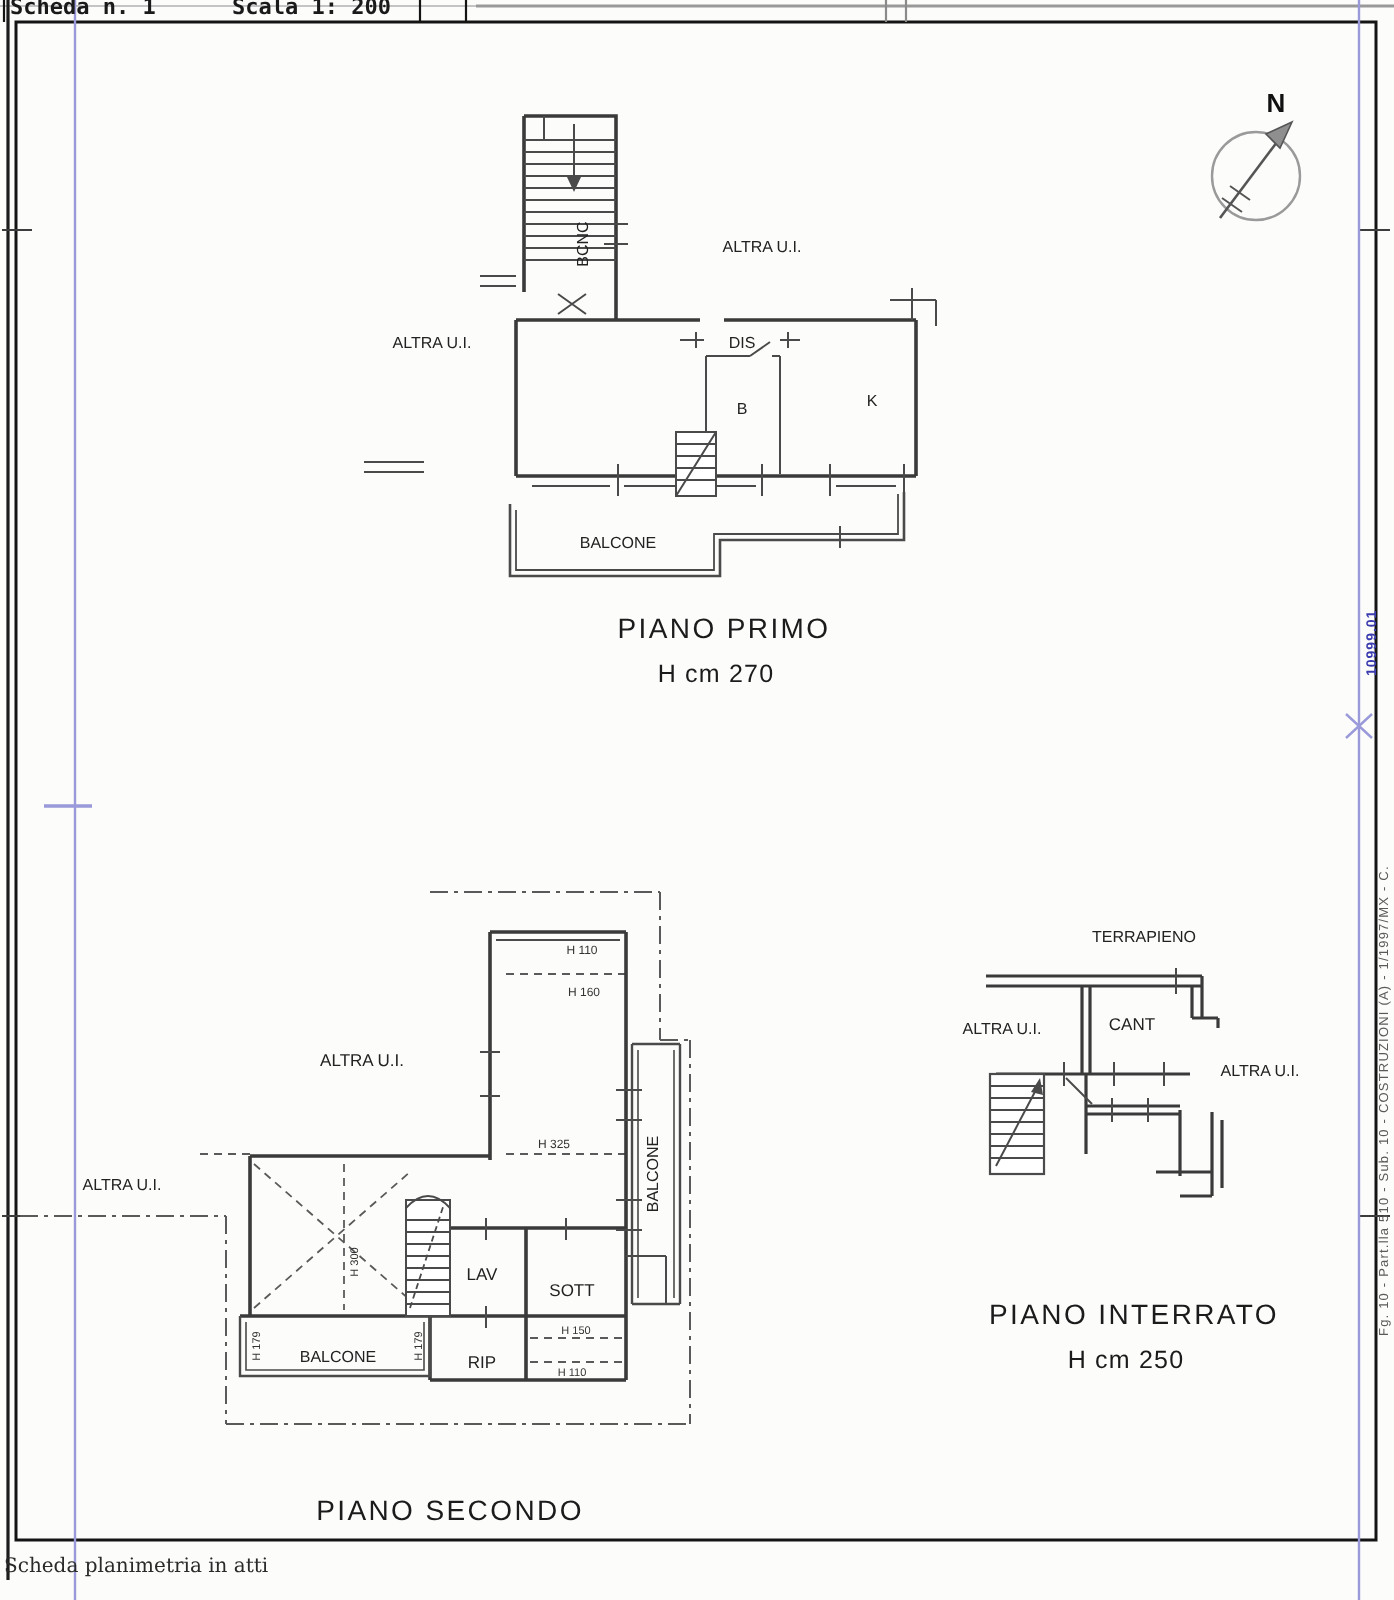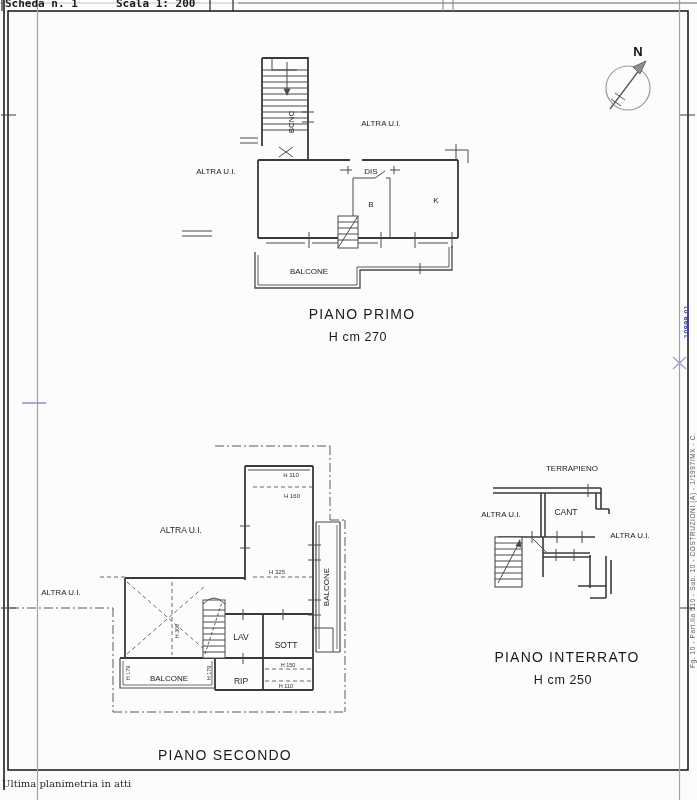--- a/index.html
+++ b/index.html
@@ -182,15 +182,15 @@
   </g>
 </svg>
 
   <div class="hdr">
     <span class="scheda">Scheda n. 1</span>
     <span class="scala">Scala 1: 200</span>
   </div>
 
   <div class="stamp">10999.01</div>
   <div class="edgenote">Fg. 10 - Part.lla 510 - Sub. 10 - COSTRUZIONI (A) - 1/1997/MX - C.</div>
-  <div class="footer">Ultima planimetria in atti</div>
+  <div class="footer">Scheda planimetria in atti</div>
 
 </div>
 
 </body></html>

